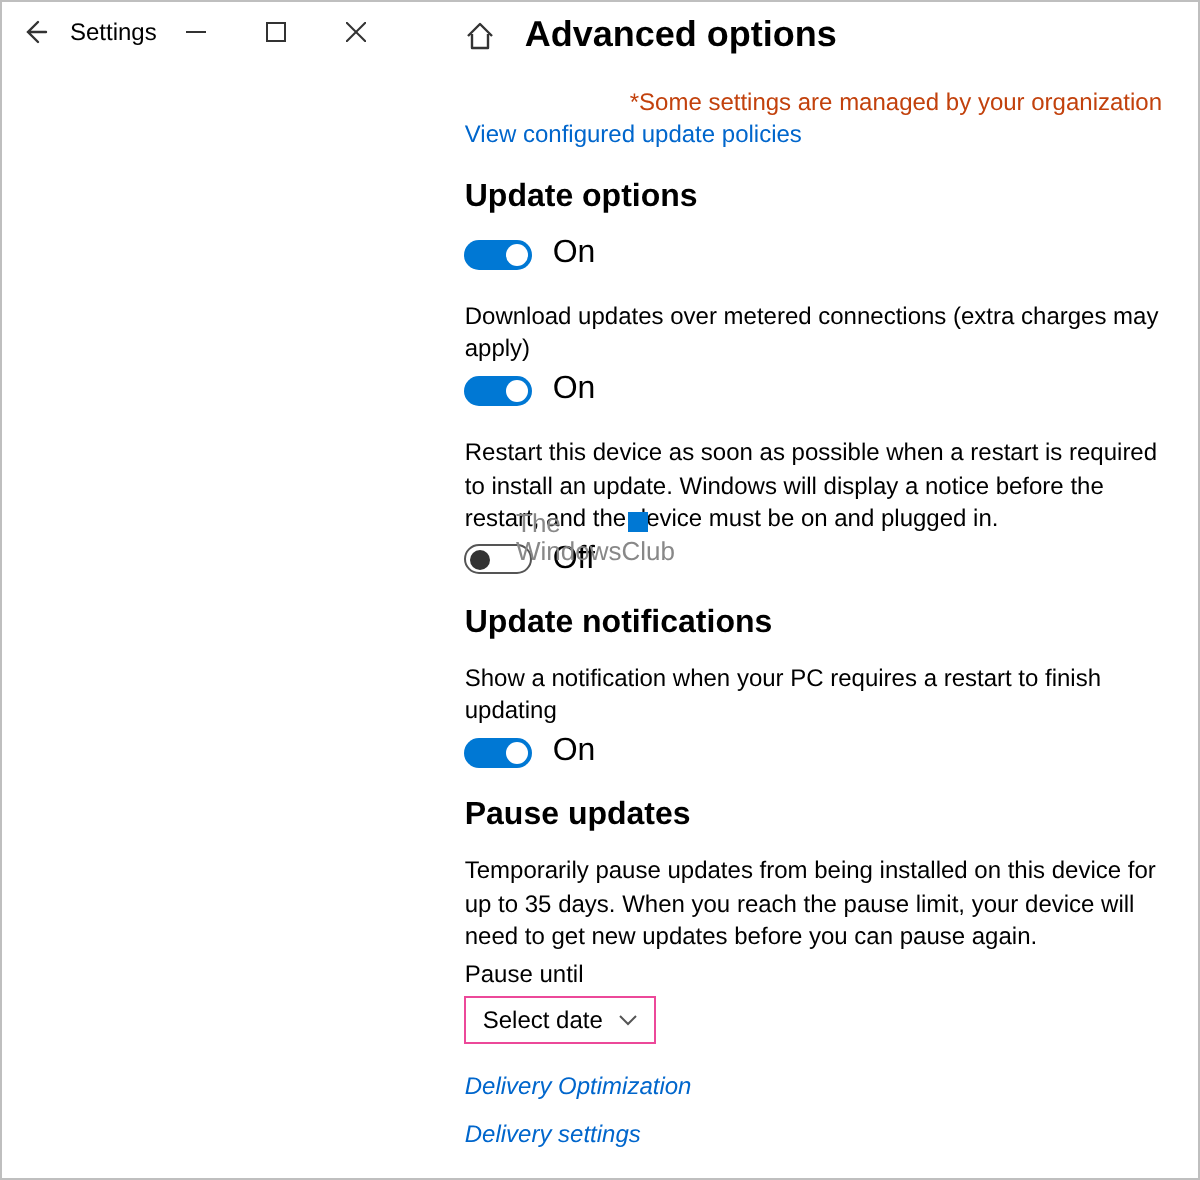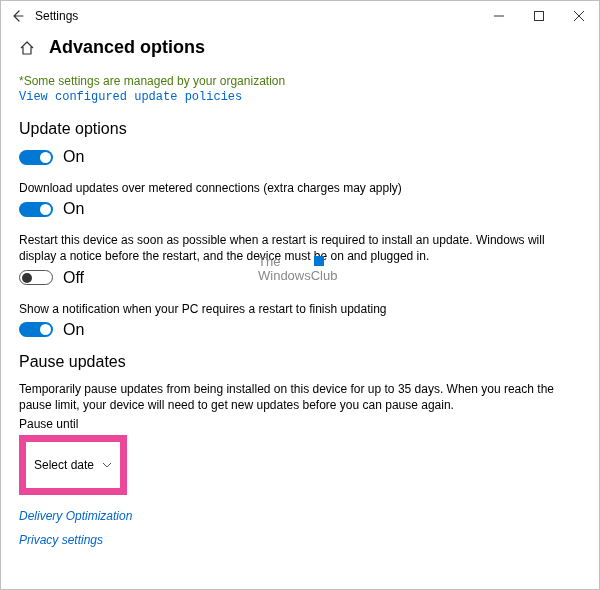--- a/index.html
+++ b/index.html
@@ -1,39 +1,39 @@
 <!DOCTYPE html>
 <html><head>
 <meta charset="utf-8">
 <style>
   * { box-sizing: border-box; }
   html, body { margin: 0; padding: 0; font-family: "Segoe UI", sans-serif; font-size: 12px; color: #000; background: #fff; }
-  .window { width: 600px; height: 590px; border: 1px solid #bfbfbf; display: flex; flex-direction: column; overflow: hidden; }
+  .window { width: 600px; height: 590px; border: 1px solid #bfbfbf; display: flex; flex-direction: row; overflow: hidden; gap: 16px; }
   .titlebar { height: 30px; display: flex; align-items: center; }
   .back-btn { width: 32px; display: flex; align-items: center; justify-content: center; height: 100%; }
   .app-title { font-size: 12px; margin-left: 2px; flex: 1; }
   .win-controls { display: flex; height: 100%; }
   .win-btn { width: 40px; display: flex; align-items: center; justify-content: center; }
   .content { padding: 6px 18px 10px 18px; overflow-y: auto; flex: 1; }
   .page-header { display: flex; align-items: center; margin-bottom: 16px; }
   .home-btn { width: 20px; display: flex; align-items: center; margin-right: 10px; }
   .page-title { font-size: 18px; font-weight: 700; }
-  .org-notice { color: #4d7c0f; font-size: 12px; margin-bottom: 2px; }
-  .policy-link { color: #0066cc; font-size: 12px; margin-bottom: 16px; cursor: pointer; font-family: Liberation Mono, monospace; }
-  .section-heading { font-size: 16px; font-weight: 400; margin: 10px 0 10px 0; }
+  .org-notice { color: #c2410c; font-size: 12px; margin-bottom: 2px; text-align: right; }
+  .policy-link { color: #0066cc; font-size: 12px; margin-bottom: 16px; cursor: pointer; }
+  .section-heading { font-size: 16px; font-weight: 700; margin: 10px 0 10px 0; }
   .option-label { font-size: 12px; margin-bottom: 4px; line-height: 1.35; }
   .toggle-row { display: flex; align-items: center; margin-bottom: 14px; }
   .toggle { width: 34px; height: 15px; border-radius: 8px; position: relative; margin-right: 10px; }
   .toggle.on { background: #0078d4; }
   .toggle.on::after { content: ""; position: absolute; right: 2px; top: 2px; width: 11px; height: 11px; background: #fff; border-radius: 50%; }
   .toggle.off { background: #fff; border: 1px solid #555; }
   .toggle.off::after { content: ""; position: absolute; left: 2px; top: 1.5px; width: 10px; height: 10px; background: #333; border-radius: 50%; }
   .toggle-state { font-size: 16px; }
   .pause-label { font-size: 12px; margin-bottom: 4px; }
-  .select { display: inline-flex; align-items: center; border: 7px solid #ec4899; padding: 16px 8px; font-size: 12px; margin-bottom: 14px; cursor: pointer; }
+  .select { display: inline-flex; align-items: center; border: 1px solid #ec4899; padding: 4px 8px; font-size: 12px; margin-bottom: 14px; cursor: pointer; }
   .select .chev { margin-left: 8px; }
   .footer-link { color: #0066cc; font-size: 12px; margin-bottom: 10px; cursor: pointer; font-style: italic; }
   .watermark { position: absolute; left: 258px; top: 255px; color: #888; font-family: "Segoe UI", sans-serif; font-size: 13px; text-align: left; pointer-events: none; line-height: 1.1; z-index: 5; }
   .watermark .sq { display: inline-block; width: 10px; height: 10px; background: #0078d4; margin-left: 30px; }
   .wrapper { position: relative; width: 600px; height: 590px; }
   svg { display: block; }
 </style>
 </head>
 <body>
 
@@ -93,40 +93,41 @@
       <div class="toggle on"></div>
       <div class="toggle-state">On</div>
     </div>
 
     <div class="option-label">Restart this device as soon as possible when a restart is required to install an update. Windows will display a notice before the restart, and the device must be on and plugged in.</div>
     <div class="toggle-row">
       <div class="toggle off"></div>
       <div class="toggle-state">Off</div>
     </div>
 
+    <div class="section-heading">Update notifications</div>
     <div class="option-label">Show a notification when your PC requires a restart to finish updating</div>
     <div class="toggle-row">
       <div class="toggle on"></div>
       <div class="toggle-state">On</div>
     </div>
 
     <div class="section-heading">Pause updates</div>
     <div class="option-label">Temporarily pause updates from being installed on this device for up to 35 days. When you reach the pause limit, your device will need to get new updates before you can pause again.</div>
     <div class="pause-label">Pause until</div>
     <div class="select">
       <span>Select date</span>
       <span class="chev">
         <svg width="10" height="6" viewBox="0 0 10 6">
               <path d="M1 1 L5 5 L9 1" stroke="#555" stroke-width="1" fill="none"></path>
             </svg>
       </span>
     </div>
 
     <div class="footer-link">Delivery Optimization</div>
-    <div class="footer-link">Privacy settings</div>
+    <div class="footer-link">Delivery settings</div>
 
   </div>
 </div>
 
 <div class="watermark">
   <span>The</span>
   <span class="sq"></span><br>
   <span>WindowsClub</span>
 </div>
 </div>

